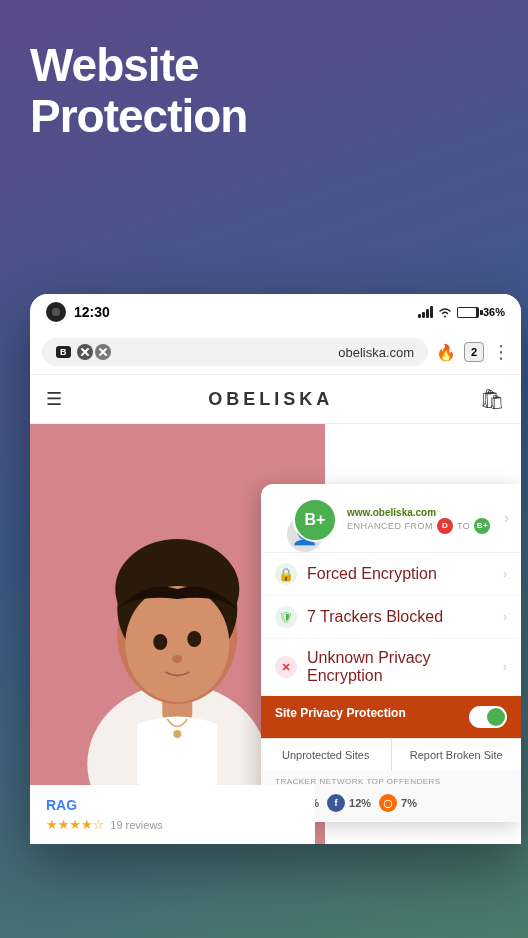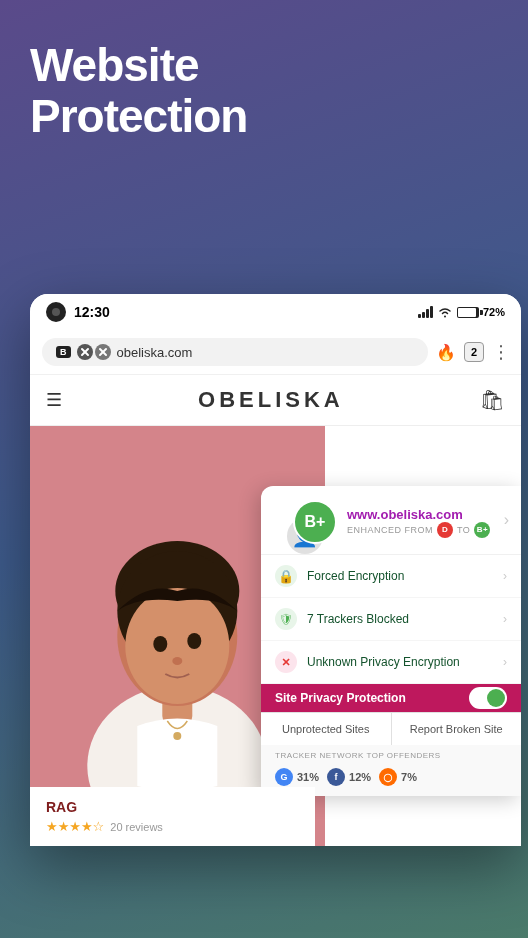--- a/index.html
+++ b/index.html
@@ -139,20 +139,21 @@
       font-size: 9px;
       font-weight: 800;
       padding: 1px 4px;
       border-radius: 3px;
     }
 
     .url-text {
       font-size: 13px;
       color: #333;
       flex: 1;
+      text-align: right;
     }
 
     .flame-icon {
       color: #ff6b35;
       font-size: 16px;
     }
 
     .tab-count {
       background: #f0f0f0;
       border: 1.5px solid #999;
@@ -178,21 +179,21 @@
       background: white;
       border-bottom: 1px solid #eee;
     }
 
     .hamburger {
       font-size: 18px;
       color: #333;
     }
 
     .site-logo {
-      font-size: 22px;
+      font-size: 18px;
       font-weight: 700;
       letter-spacing: 4px;
       color: #333;
     }
 
     .cart-icon {
       font-size: 20px;
       color: #333;
     }
 
@@ -267,23 +268,23 @@
     .chevron-right {
       position: absolute;
       right: 12px;
       top: 50%;
       transform: translateY(-50%);
       color: #ccc;
       font-size: 16px;
     }
 
     .site-domain {
-      font-size: 13px;
+      font-size: 10px;
       font-weight: 700;
-      color: #a21caf;
+      color: #4d7c0f;
     }
 
     .site-enhanced {
       font-size: 9px;
       color: #999;
       text-transform: uppercase;
       letter-spacing: 0.5px;
       display: flex;
       align-items: center;
       gap: 4px;
@@ -322,35 +323,35 @@
       font-size: 13px;
       flex-shrink: 0;
     }
 
     .icon-green { background: #e8f5e9; color: #4caf50; }
     .icon-green2 { background: #e8f5e9; color: #4caf50; }
     .icon-red { background: #fce4ec; color: #e53935; }
 
     .privacy-item-text {
       flex: 1;
-      font-size: 12px;
-      color: #14532d;
+      font-size: 16px;
+      color: #7f1d1d;
     }
 
     .privacy-item-arrow {
       color: #ccc;
       font-size: 12px;
     }
 
     
     .protection-toggle {
-      background: #be185d;
-      padding: 3px 14px;
-      display: flex;
-      align-items: center;
+      background: #c2410c;
+      padding: 10px 14px;
+      display: flex;
+      align-items: flex-start;
       justify-content: space-between;
     }
 
     .protection-label {
       font-size: 12px;
       font-weight: 700;
       color: white;
     }
 
     .toggle-switch {
@@ -433,21 +434,21 @@
 
     
     .product-info {
       padding: 12px 16px;
       background: white;
     }
 
     .product-name {
       font-size: 14px;
       font-weight: 700;
-      color: #7f1d1d;
+      color: #3b82f6;
     }
 
     .product-desc {
       font-size: 13px;
       color: #666;
     }
 
     .star-rating {
       display: flex;
       align-items: center;
@@ -499,21 +500,21 @@
         <div class="signal-bar" style="height:12px;"></div>
       </div>
       <svg width="16" height="12" viewBox="0 0 16 12">
         <path d="M8 9.5 A1 1 0 1 1 8 11.5 A1 1 0 0 1 8 9.5" fill="#222"></path>
         <path d="M5.5 7.5 Q8 5 10.5 7.5" stroke="#222" fill="none" stroke-width="1.5" stroke-linecap="round"></path>
         <path d="M3 5 Q8 1 13 5" stroke="#222" fill="none" stroke-width="1.5" stroke-linecap="round"></path>
       </svg>
       <div class="battery">
         <div class="battery-fill"></div>
       </div>
-      <span style="font-size:11px;font-weight:600;">72%</span>
+      <span style="font-size:11px;font-weight:600;">36%</span>
     </div>
   </div>
 
   <div class="browser-bar">
     <div class="url-bar">
       <span class="url-badge">B</span>
       <span style="display:inline-flex;gap:2px;">
         <span style="width:16px;height:16px;background:#555;border-radius:50%;display:inline-flex;align-items:center;justify-content:center;">
           <svg width="10" height="10" viewBox="0 0 10 10">
               <line x1="2" y1="2" x2="8" y2="8" stroke="white" stroke-width="2" stroke-linecap="round"></line>
@@ -647,19 +648,19 @@
 
         </div>
       </div>
 
     </div>
 
     <div class="product-info" style="position:absolute; bottom:0; left:0; width:58%;">
       <div class="product-name">RAG</div>
       <div class="star-rating">
         <span class="stars">★★★★☆</span>
-        <span class="review-count">20 reviews</span>
+        <span class="review-count">19 reviews</span>
       </div>
     </div>
 
   </div>
 
 </div>
 
 </body></html>

